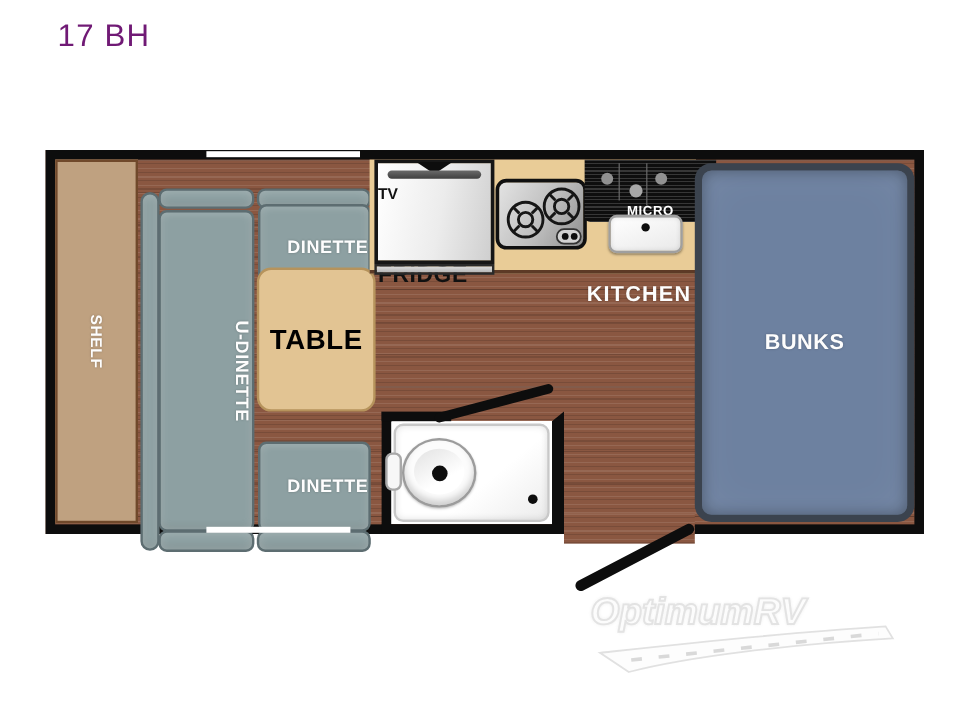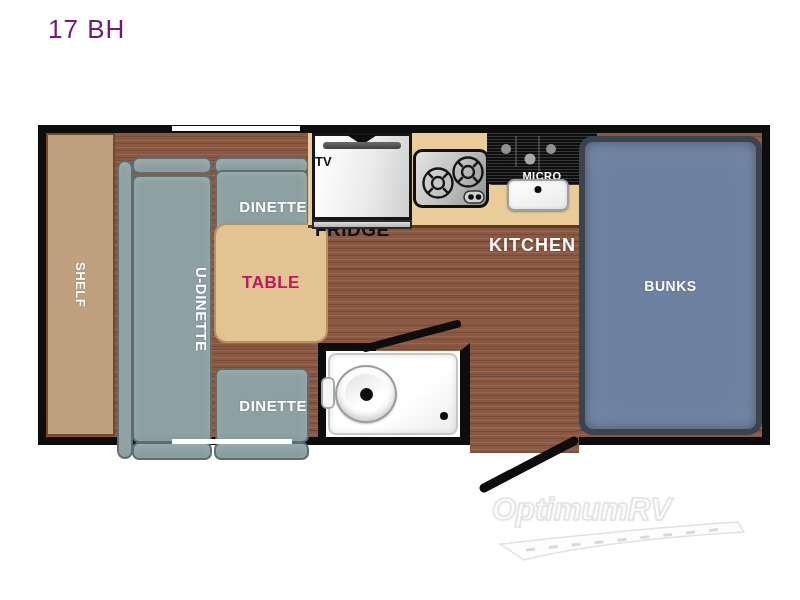--- a/index.html
+++ b/index.html
@@ -60,24 +60,24 @@
   }
   #backrest-left{left:71px;top:3px;width:16px;height:299px;border-radius:8px;}
   #bench-main{left:86px;top:18px;width:80px;height:268px;font-size:15px;}
   #strip-top-a{left:86px;top:0;width:80px;height:17px;}
   #strip-top-b{left:168px;top:0;width:95px;height:17px;}
   #seat-top{left:169px;top:13px;width:94px;height:73px;font-size:15px;}
   #seat-bottom{left:169px;top:211px;width:94px;height:75px;font-size:15px;}
   #strip-bot-a{left:86px;top:285px;width:80px;height:18px;}
   #strip-bot-b{left:168px;top:285px;width:95px;height:18px;}
   #table{
-    position:absolute;left:168px;top:90px;width:114px;height:120px;
+    position:absolute;left:168px;top:90px;width:99px;height:120px;
     background:#e2c493;border:2px solid #b6935c;border-radius:12px;box-sizing:border-box;
     display:flex;align-items:center;justify-content:center;
-    font-weight:bold;font-size:17px;color:#be185d;letter-spacing:.5px;
+    font-weight:bold;font-size:23px;color:#000000;letter-spacing:.5px;
   }
 
   
   #counter{
     left:262px;top:0;width:272px;height:95px;
     background:#e9cc97;border-bottom:3px solid #5d3a26;box-sizing:border-box;
   }
   #tv-fridge{
     left:266px;top:0;width:100px;height:87px;box-sizing:border-box;
     background:linear-gradient(100deg,#ffffff 0%,#ececec 55%,#cfcfcf 100%);
@@ -155,21 +155,21 @@
     font-weight:bold;font-size:14px;line-height:19px;color:#101010;letter-spacing:.5px;
   }
   #wetbath-drain{position:absolute;left:114px;top:61px;width:8px;height:8px;border-radius:50%;background:#0d0d0d;}
 
   
   #bunks{
     left:533px;top:3px;width:183px;height:299px;box-sizing:border-box;
     background:#6d81a0;border:6px solid #3b434e;border-radius:14px;
     box-shadow:inset 0 0 12px rgba(0,0,0,.35), inset 0 0 40px rgba(255,255,255,.08);
     display:flex;align-items:center;justify-content:center;
-    font-size:14px;letter-spacing:1px;
+    font-size:18px;letter-spacing:1px;
   }
 
   #door-threshold{left:424px;top:295px;width:109px;height:25px;}
 
   
   #overlay{position:absolute;left:0;top:0;width:800px;height:600px;pointer-events:none;}
 
   
   #watermark{position:absolute;left:492px;top:492px;width:278px;opacity:.95;}
   #watermark-text{

